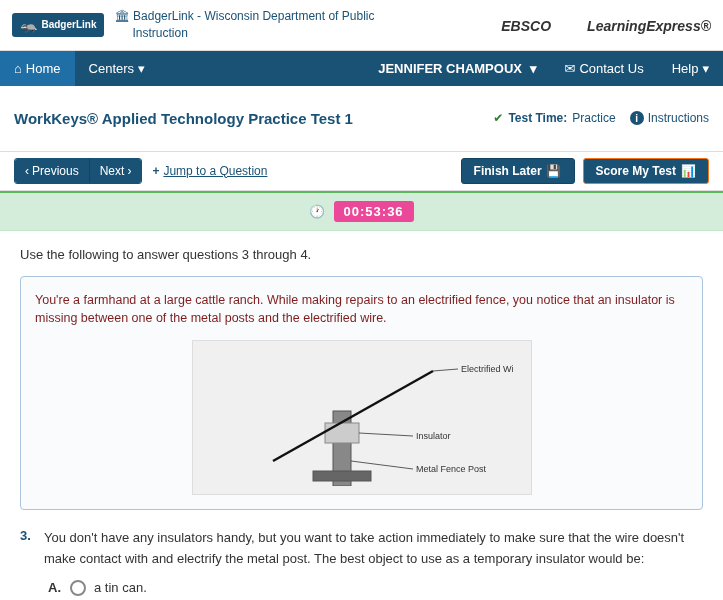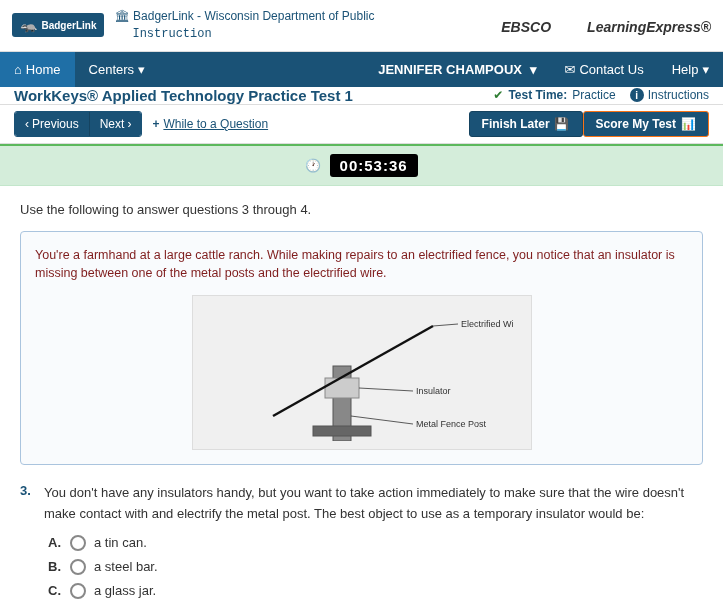--- a/index.html
+++ b/index.html
@@ -66,21 +66,21 @@
       gap: 4px;
       color: white;
       cursor: pointer;
     }
 
     
     .title-bar {
       display: flex;
       align-items: center;
       justify-content: space-between;
-      padding: 0 14px;
+      padding: 24px 14px;
       border-bottom: 1px solid #ddd;
     }
     .title-bar h1 { font-size: 15px; color: #1a5276; font-weight: bold; }
     .title-right { display: flex; align-items: center; gap: 14px; font-size: 12px; color: #1a5276; }
     .test-mode { display: flex; align-items: center; gap: 5px; }
     .instructions-link { display: flex; align-items: center; gap: 4px; color: #1a5276; cursor: pointer; }
 
     
     .controls-bar {
       display: flex;
@@ -110,21 +110,21 @@
     .prev-btn { border-right: 1px solid #154360; }
     .jump-btn {
       color: #1a5276;
       cursor: pointer;
       font-size: 12px;
       display: flex;
       align-items: center;
       gap: 4px;
       padding: 5px 0;
     }
-    .controls-right { margin-left: auto; display: flex; }
+    .controls-right { margin-left: auto; display: flex; gap: 8px; }
     .finish-btn, .score-btn {
       padding: 5px 12px;
       font-size: 12px;
       cursor: pointer;
       border-radius: 3px;
       display: flex;
       align-items: center;
       gap: 5px;
       font-weight: bold;
     }
@@ -147,26 +147,26 @@
       padding: 8px;
       text-align: center;
       font-size: 13px;
       color: #333;
       display: flex;
       align-items: center;
       justify-content: center;
       gap: 8px;
     }
     .timer-display {
-      background: #000000;
+      background: #ec4899;
       color: white;
       padding: 3px 10px;
       border-radius: 3px;
       font-weight: bold;
-      font-size: 15px;
+      font-size: 13px;
       letter-spacing: 1px;
     }
 
     
     .content-area {
       padding: 16px 20px;
     }
     .directions {
       font-size: 13px;
       font-weight: normal;
@@ -255,21 +255,21 @@
 
 <div class="top-header">
   <div class="logo-area">
     <div class="badgerlink-logo">
       <span class="bird">🦡</span>
       <span>BadgerLink</span>
     </div>
     <div class="dept-title">
       <span>🏛</span>
       <span>BadgerLink - Wisconsin Department of Public</span><br>
-      <span style="margin-left:18px;font-family:Liberation Mono, monospace;">Instruction</span>
+      <span style="margin-left:18px;">Instruction</span>
     </div>
   </div>
   <div class="ebsco-logo">
     <span>EBSCO</span><span>LearningExpress®</span>
   </div>
 </div>
 
 <div class="nav-bar">
   <div class="nav-item home">
     <span>⌂</span>
@@ -315,21 +315,21 @@
       <span>‹</span>
       <span>Previous</span>
     </button>
     <button class="next-btn">
       <span>Next</span>
       <span>›</span>
     </button>
   </div>
   <div class="jump-btn">
     <span style="font-weight:bold;color:#1a5276;">+</span>
-    <span style="color:#1a5276;text-decoration:underline;">While to a Question</span>
+    <span style="color:#1a5276;text-decoration:underline;">Jump to a Question</span>
   </div>
   <div class="controls-right">
     <button class="finish-btn">
       <span>Finish Later</span>
       <span>💾</span>
     </button>
     <button class="score-btn">
       <span>Score My Test</span>
       <span>📊</span>
     </button>

